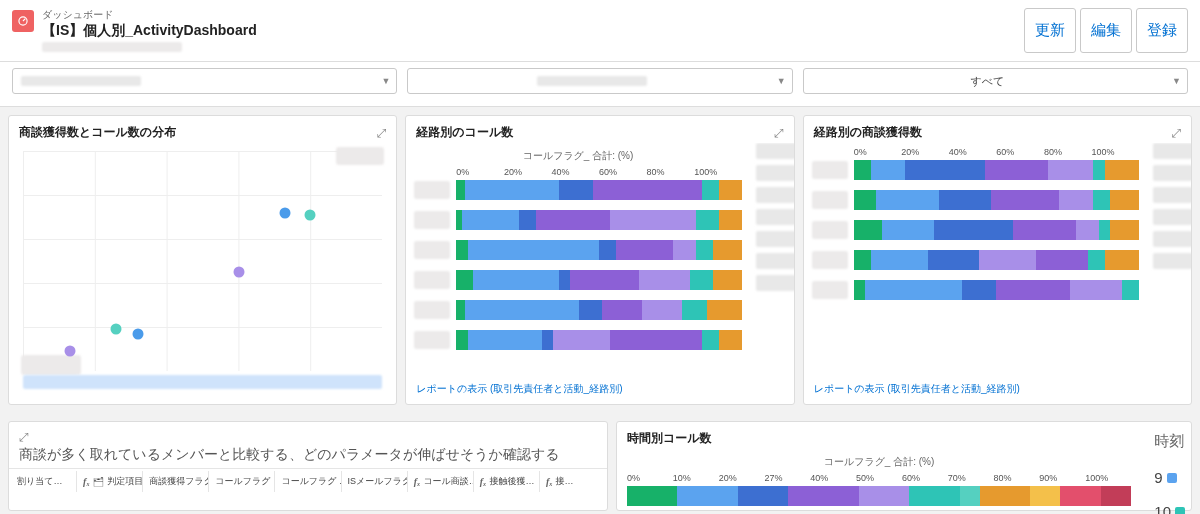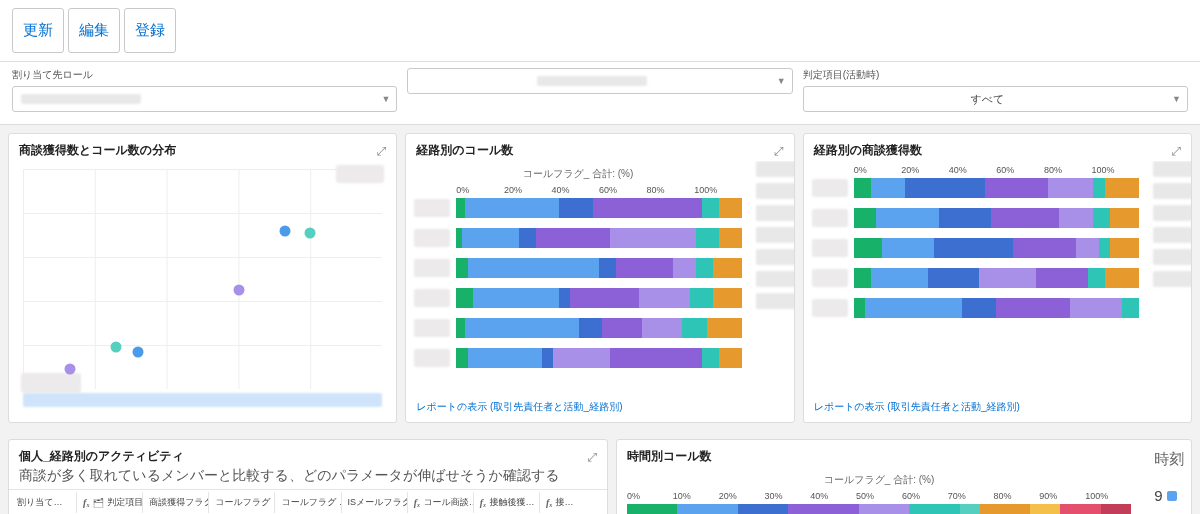--- a/index.html
+++ b/index.html
@@ -62,45 +62,56 @@
   
   .hbar-wrap { position: relative; padding: 4px 60px 4px 10px; }
   .hbar-ticks { display: flex; font-size: 9px; color: #555; margin-bottom: 3px; }
   .hbar-ticks span { flex: 1; text-align: left; }
   .hbar-track { height: 20px; display: flex; }
 </style>
 </head>
 <body>
 
 <div class="header">
+  <div class="header-left">
+    <div class="app-icon">
+      <svg viewBox="0 0 24 24">
+          <circle cx="12" cy="12" r="7" fill="none" stroke="#fff" stroke-width="2"></circle>
+          <path d="M12 12 L16 8" stroke="#fff" stroke-width="2"></path>
+        </svg>
+    </div>
+    <div>
+      <div class="breadcrumb">ダッシュボード</div>
+      <div class="page-title">【IS】個人別_ActivityDashboard</div>
+      <div class="sub-redacted"></div>
+    </div>
+  </div>
   <div class="header-buttons">
     <button class="hbtn">更新</button>
     <button class="hbtn">編集</button>
     <button class="hbtn">登録</button>
   </div>
 </div>
 
 <div class="filters">
   <div class="filter">
-    <div class="filter-label">割り当て先ロール</div>
     <div class="filter-ctl">
       <div class="redacted"></div>
       <span class="chev">▼</span>
     </div>
   </div>
   <div class="filter">
     <div class="filter-ctl">
       <span style="flex:1"></span>
       <div class="redacted" style="width:110px"></div>
       <span style="flex:1"></span>
       <span class="chev">▼</span>
     </div>
   </div>
   <div class="filter">
-    <div class="filter-label">判定項目(活動時)</div>
     <div class="filter-ctl">
       <span class="value">すべて</span>
       <span class="chev">▼</span>
     </div>
   </div>
 </div>
 
 <div class="grid row1">
 
   <div class="card">
@@ -313,21 +324,20 @@
     </div>
     <div class="card-foot">
       <a href="#">レポートの表示 (取引先責任者と活動_経路別)</a>
     </div>
   </div>
 </div>
 
 <div class="grid row2">
   <div class="card left">
     <div class="card-head">
-      <div class="card-title">個人_経路別のアクティビティ</div>
       <span class="expand">⤢</span>
     </div>
     <div class="card-sub">商談が多く取れているメンバーと比較する、どのパラメータが伸ばせそうか確認する</div>
     <div class="cols" id="cols4">
         <div class="col">
           <span>割り当て…</span>
         </div>
         <div class="col">
           <span class="fx">fₓ</span>
           <span style="font-size: 9px;">🗂</span>
@@ -364,21 +374,21 @@
     <div class="card-head">
       <div class="card-title">時間別コール数</div>
       <span class="expand">⤢</span>
     </div>
     <div class="hbar-wrap">
       <div class="axis-title">コールフラグ_ 合計: (%)</div>
       <div class="hbar-ticks" id="ticks5">
           <span>0%</span>
           <span>10%</span>
           <span>20%</span>
-          <span>30%</span>
+          <span>27%</span>
           <span>40%</span>
           <span>50%</span>
           <span>60%</span>
           <span>70%</span>
           <span>80%</span>
           <span>90%</span>
           <span>100%</span>
         </div>
       <div class="hbar-track" id="hbar5">
           <div class="seg" style="width: 10%; background: rgb(23, 177, 105);"></div>

